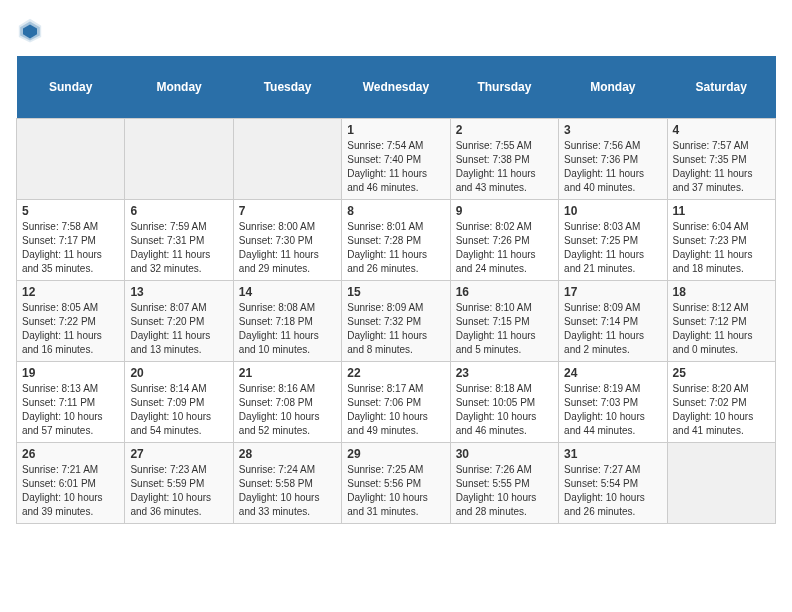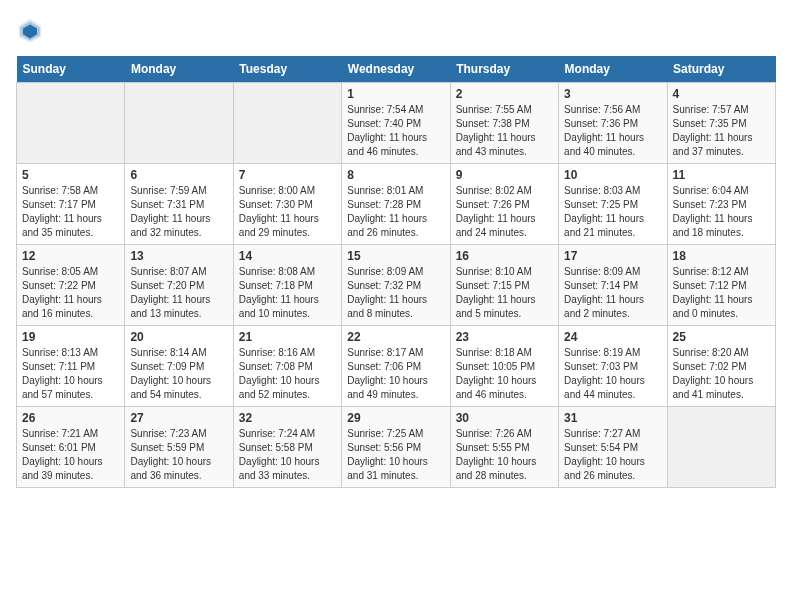--- a/index.html
+++ b/index.html
@@ -53,22 +53,22 @@
       color: #555;
     }
     table {
       width: 100%;
       border-collapse: collapse;
       font-size: 11px;
     }
     thead tr th {
       background: #2a6fa8;
       color: #fff;
-      text-align: left;
-      padding: 6px 6px;
+      text-align: center;
+      padding: 24px 6px;
       font-size: 12px;
       font-weight: 600;
     }
     tbody tr td {
       border: 1px solid #ccc;
       vertical-align: top;
       padding: 4px 5px;
       width: calc(100% / 7);
       height: 80px;
       color: #333;
@@ -296,21 +296,21 @@
 Sunset: 6:01 PM
 Daylight: 10 hours and 39 minutes.</div>
         </td>
         <td>
           <span class="day-num">27</span>
           <div class="day-info">Sunrise: 7:23 AM
 Sunset: 5:59 PM
 Daylight: 10 hours and 36 minutes.</div>
         </td>
         <td>
-          <span class="day-num">32</span>
+          <span class="day-num">28</span>
           <div class="day-info">Sunrise: 7:24 AM
 Sunset: 5:58 PM
 Daylight: 10 hours and 33 minutes.</div>
         </td>
         <td>
           <span class="day-num">29</span>
           <div class="day-info">Sunrise: 7:25 AM
 Sunset: 5:56 PM
 Daylight: 10 hours and 31 minutes.</div>
         </td>

